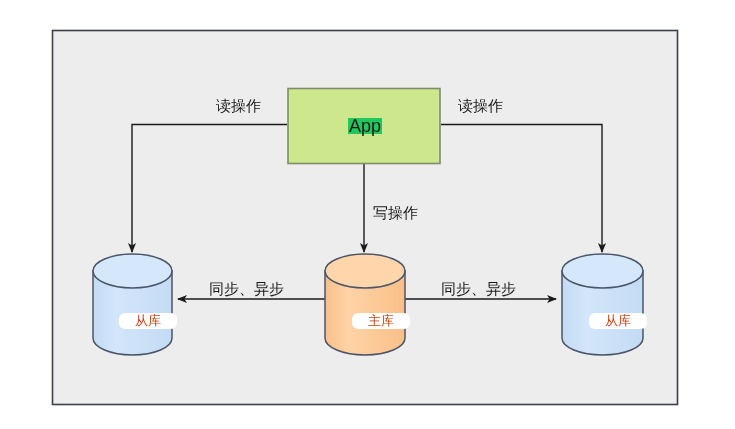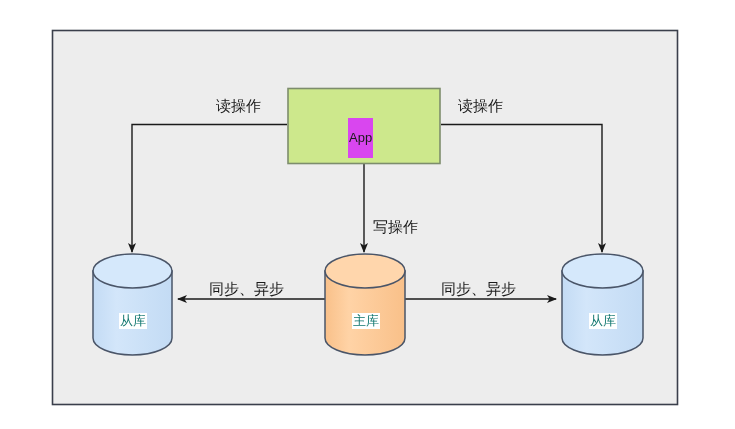--- a/index.html
+++ b/index.html
@@ -27,34 +27,35 @@
     font-size: 15px;
     color: #1a1a1a;
     background: transparent;
     white-space: nowrap;
     line-height: 16px;
     letter-spacing: 0px;
   }
   .node-label {
     position: absolute;
     font-size: 13px;
-    color: #0f766e;
+    color: #c2410c;
     background: #ffffff;
     white-space: nowrap;
     line-height: 16px;
-    padding: 0 1px;
+    padding: 0 16px;
+    border-radius: 6px;
   }
   .app-label {
     position: absolute;
-    font-size: 13px;
+    font-size: 18px;
     color: #1a1a1a;
-    background: #d946ef;
+    background: #22c55e;
     white-space: nowrap;
     line-height: 16px;
-    padding: 12px 1px;
+    padding: 0 1px;
   }
 </style>
 </head>
 <body>
 
 <div id="canvas">
 
   <svg id="diagram-svg" viewBox="0 0 735 429" xmlns="http://www.w3.org/2000/svg">
 
     <defs>
@@ -123,19 +124,19 @@
   <div class="node-label" style="left:119px; top:313px;">从库</div>
 
   <div class="node-label" style="left:352px; top:313px;text-align:right;">主库</div>
 
   <div class="node-label" style="left:589px; top:313px;">从库</div>
 
   <div class="edge-label" style="left:216px; top:98px;">读操作</div>
 
   <div class="edge-label" style="left:458px; top:98px;">读操作</div>
 
-  <div class="edge-label" style="left:373px; top:205px;margin-top:14px;">写操作</div>
+  <div class="edge-label" style="left:373px; top:205px;">写操作</div>
 
   <div class="edge-label" style="left:209px; top:281px;">同步、异步</div>
 
   <div class="edge-label" style="left:441px; top:281px;">同步、异步</div>
 
 </div>
 
 </body></html>

